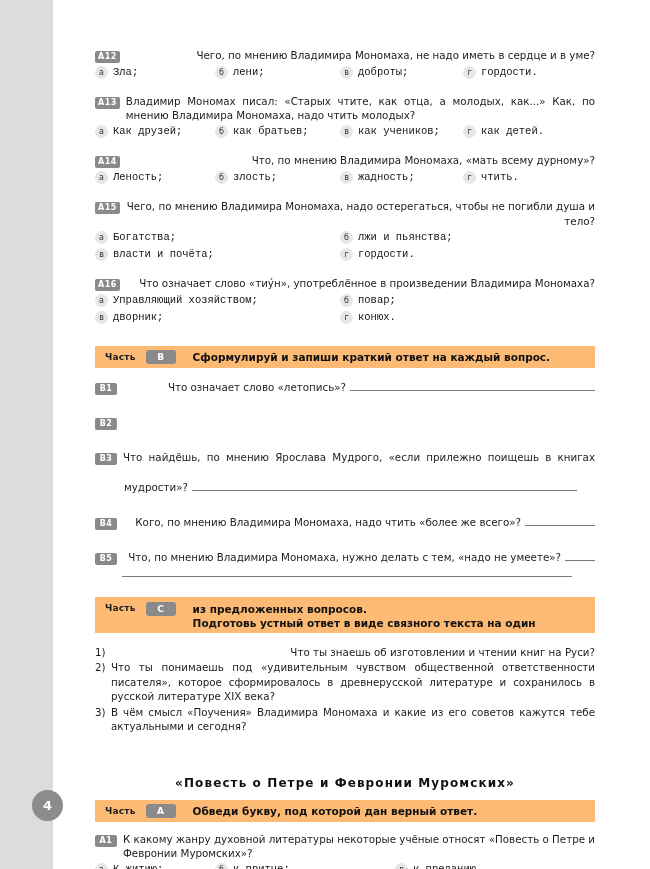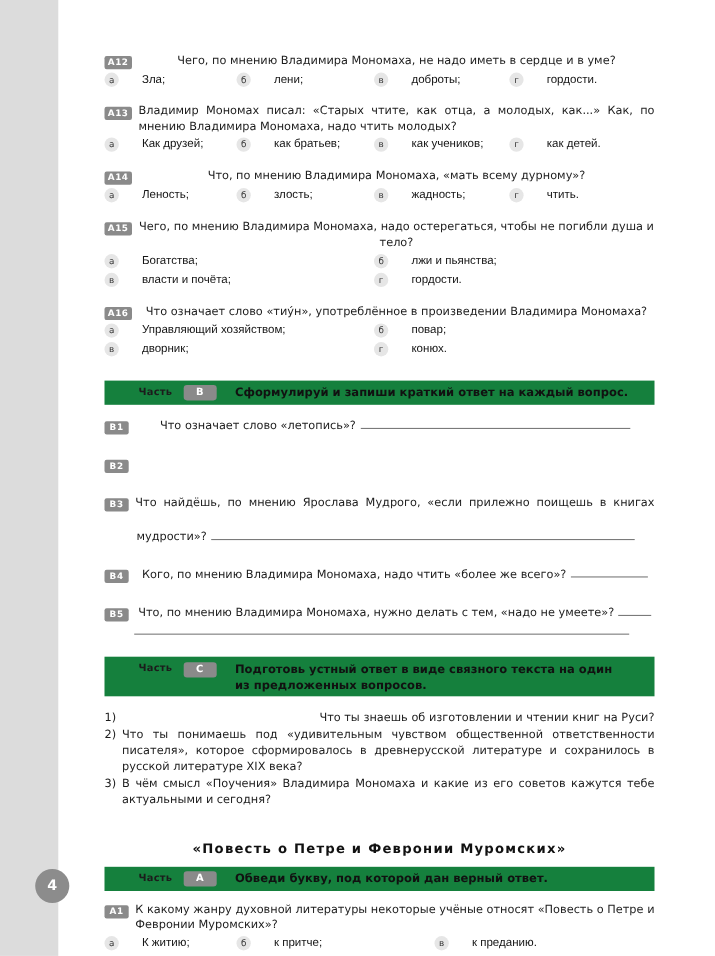--- a/index.html
+++ b/index.html
@@ -72,21 +72,21 @@
     font-family: "DejaVu Sans", "Liberation Sans", sans-serif;
   }
 
   .q-text {
     font-size: 10.3px;
     line-height: 14.2px;
     color: #1c1c1c;
     text-align: justify;
     flex: 1 1 auto;
   }
-  .q-text.nojust { text-align: center; }
+  .q-text.nojust { text-align: right; }
 
   
   .opts {
     position: relative;
     margin-top: 1px;
   }
   .opt-row {
     position: relative;
     height: 17px;
   }
@@ -104,50 +104,48 @@
     background: #e6e6e6;
     color: #333333;
     font-size: 8px;
     line-height: 13px;
     text-align: center;
     font-family: "DejaVu Sans", "Liberation Sans", sans-serif;
     margin-right: 5px;
     margin-top: 2px;
   }
   .opt-text {
-    font-family: Liberation Sans, sans-serif;
+    font-family: Liberation Mono, monospace;
     font-size: 10.5px;
     line-height: 16px;
     color: #151515;
-    margin-left: 16px;
   }
 
   
   .c1 { left: 0px; }
   .c2 { left: 120px; }
   .c3 { left: 245px; }
   .c4 { left: 368px; }
   
   .h1 { left: 0px; }
   .h2 { left: 245px; }
   
   .t1 { left: 0px; }
   .t2 { left: 120px; }
   .t3 { left: 300px; }
 
   
   .part-band {
-    background: #15803d;
+    background: #fdba74;
     height: 22px;
     display: flex;
     align-items: center;
     margin-top: 20px;
     margin-bottom: 12px;
     width: 500px;
-    padding-left: 21px;
   }
   .part-band.tall {
     height: 36px;
     align-items: flex-start;
     padding-top: 5px;
   }
   .part-word {
     font-size: 9px;
     font-weight: bold;
     color: #1c1c1c;
@@ -209,21 +207,21 @@
     text-align: justify;
   }
 
   
   .section-title {
     text-align: center;
     font-size: 12px;
     font-weight: bold;
     color: #111111;
     letter-spacing: 1.1px;
-    margin-top: 30px;
+    margin-top: 42px;
     margin-bottom: 4px;
   }
 
   .spacer-sm { height: 6px; }
   .spacer-md { height: 13px; }
 </style>
 </head>
 <body>
 
 <div id="left-margin"></div>
@@ -423,22 +421,22 @@
       <span class="q-badge">B5</span>
       <span class="q-text nojust"><span>Что, по мнению Владимира Мономаха, нужно делать с тем, «надо не умеете»?</span><span class="fill-inline" style="width:30px"></span></span>
     </div>
     <div class="fill-full"></div>
   </div>
 
   <div class="part-band tall">
     <span class="part-word" style="margin-top:1px">Часть</span>
     <span class="part-badge" style="margin-top:0">C</span>
     <span>
+      <span class="part-title" style="display:block">из предложенных вопросов.</span>
       <span class="part-title" style="display:block">Подготовь устный ответ в виде связного текста на один</span>
-      <span class="part-title" style="display:block">из предложенных вопросов.</span>
     </span>
   </div>
 
   <div>
     <div class="num-item">
       <span class="num-marker">1)</span>
       <span class="num-text" style="text-align:right">Что ты знаешь об изготовлении и чтении книг на Руси?</span>
     </div>
     <div class="num-item">
       <span class="num-marker">2)</span>

